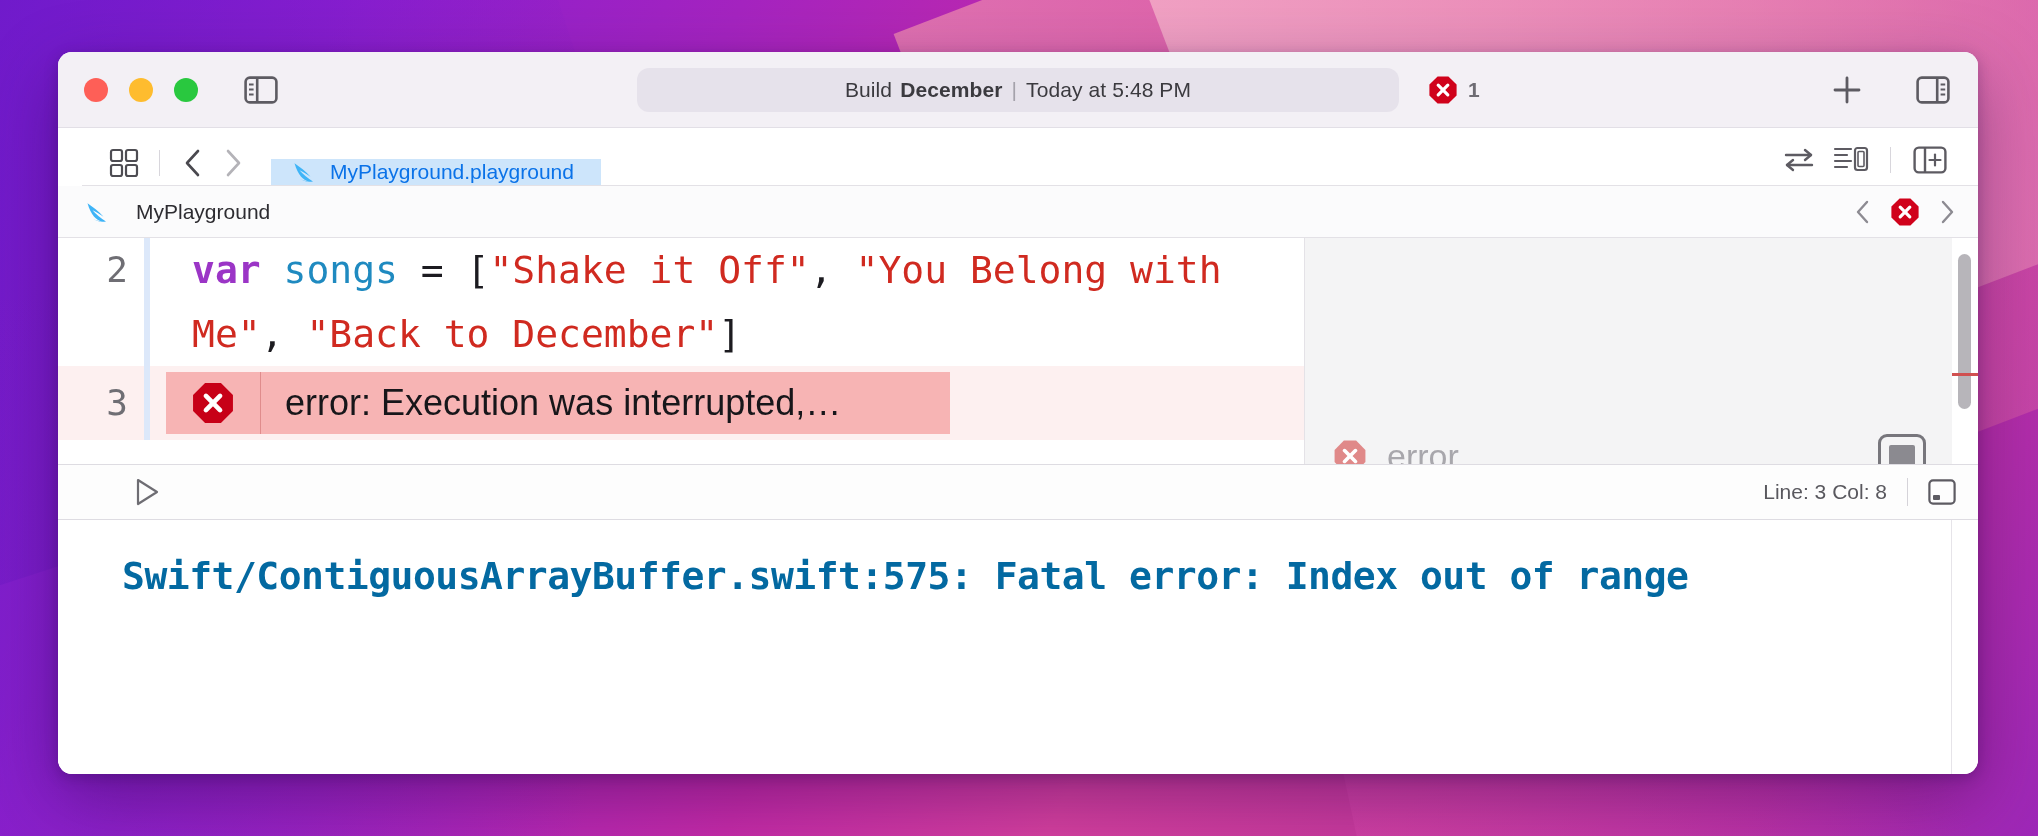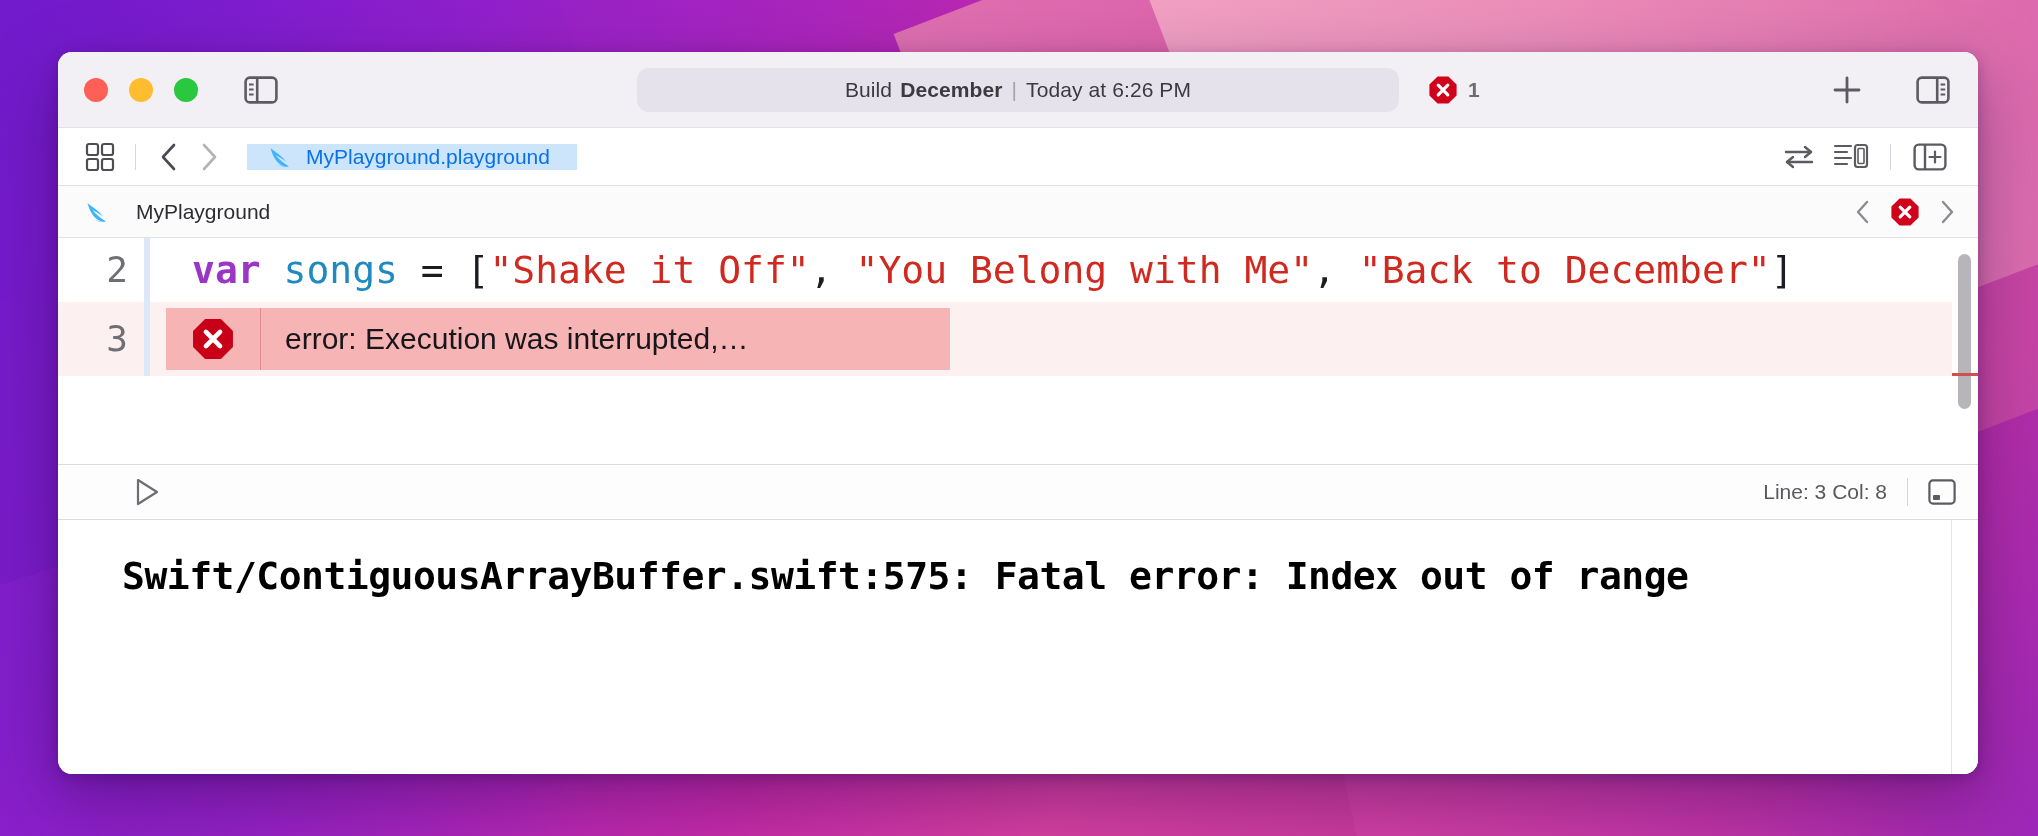--- a/index.html
+++ b/index.html
@@ -128,21 +128,22 @@
     gap: 40px;
   }
 
   
   .tabbar {
     height: 58px;
     min-height: 58px;
     background: #ffffff;
     border-bottom: 1px solid #e3e1e6;
     display: flex;
-    align-items: center;
+    align-items: flex-end;
+    margin-left: 24px;
   }
   .tabbar-left {
     display: flex;
     align-items: center;
     padding-left: 20px;
     gap: 0;
   }
   .grid-btn { width: 44px; height: 44px; display:flex; align-items:center; justify-content:center; }
   .vsep { width: 1px; height: 26px; background: #d8d6dc; margin: 0 13px; }
   .nav-btn { width: 40px; height: 44px; display:flex; align-items:center; justify-content:center; }
@@ -279,21 +280,21 @@
   }
   .err-banner-icon {
     width: 94px;
     min-width: 94px;
     display: flex;
     align-items: center;
     justify-content: center;
   }
   .err-banner-text {
     font-family: "Liberation Sans", sans-serif;
-    font-size: 30px;
+    font-size: 36px;
     color: #17161a;
     border-left: 1px solid #e08c8c;
     padding-left: 24px;
     height: 100%;
     display: flex;
     align-items: center;
     white-space: nowrap;
     overflow: hidden;
   }
 
@@ -355,21 +356,21 @@
   .cbar-sep { width: 1px; height: 28px; background: #d5d3d9; }
 
   
   .console-out {
     flex: 1;
     background: #ffffff;
     padding: 28px 40px 0 64px;
     font-family: "DejaVu Sans Mono", monospace;
     font-size: 38px;
     line-height: 56px;
-    color: #000000;
+    color: #0369a1;
     font-weight: 700;
     letter-spacing: -0.5px;
     position: relative;
   }
   .console-scroll-strip {
     position: absolute;
     right: 26px;
     top: 0;
     bottom: 0;
     width: 1px;
@@ -402,21 +403,21 @@
         <line x1="5" y1="8.4" x2="9.6" y2="8.4" stroke="#5d5b62" stroke-width="2"></line>
         <line x1="5" y1="13.4" x2="9.6" y2="13.4" stroke="#5d5b62" stroke-width="2"></line>
         <line x1="5" y1="18.4" x2="9.6" y2="18.4" stroke="#5d5b62" stroke-width="2"></line>
       </svg>
     </div>
 
     <div class="status-pill">
       <span>Build</span>
       <b style="margin-left:8px;">December</b>
       <span class="status-sep">|</span>
-      <span>Today at 6:26 PM</span>
+      <span>Today at 5:48 PM</span>
     </div>
 
     <div class="err-badge">
       <svg width="30" height="30" viewBox="0 0 30 30">
         <polygon points="9.6,1.4 20.4,1.4 28.6,9.6 28.6,20.4 20.4,28.6 9.6,28.6 1.4,20.4 1.4,9.6" fill="#d0021b"></polygon>
         <line x1="10.2" y1="10.2" x2="19.8" y2="19.8" stroke="#ffffff" stroke-width="3.2" stroke-linecap="round"></line>
         <line x1="19.8" y1="10.2" x2="10.2" y2="19.8" stroke="#ffffff" stroke-width="3.2" stroke-linecap="round"></line>
       </svg>
       <span class="err-count">1</span>
     </div>
@@ -548,20 +549,33 @@
               <polygon points="9.6,1.4 20.4,1.4 28.6,9.6 28.6,20.4 20.4,28.6 9.6,28.6 1.4,20.4 1.4,9.6" fill="#c70017"></polygon>
               <line x1="10.2" y1="10.2" x2="19.8" y2="19.8" stroke="#ffffff" stroke-width="3.2" stroke-linecap="round"></line>
               <line x1="19.8" y1="10.2" x2="10.2" y2="19.8" stroke="#ffffff" stroke-width="3.2" stroke-linecap="round"></line>
             </svg>
           </div>
           <div class="err-banner-text">error: Execution was interrupted,…</div>
         </div>
       </div>
     </div>
 
+    <div class="results-col">
+      <div class="result-row">
+        <svg width="34" height="34" viewBox="0 0 30 30">
+          <polygon points="9.6,1.4 20.4,1.4 28.6,9.6 28.6,20.4 20.4,28.6 9.6,28.6 1.4,20.4 1.4,9.6" fill="#e08989"></polygon>
+          <line x1="10.2" y1="10.2" x2="19.8" y2="19.8" stroke="#ffffff" stroke-width="3.2" stroke-linecap="round"></line>
+          <line x1="19.8" y1="10.2" x2="10.2" y2="19.8" stroke="#ffffff" stroke-width="3.2" stroke-linecap="round"></line>
+        </svg>
+        <span class="result-label">error</span>
+        <span class="result-btn">
+          <i></i>
+        </span>
+      </div>
+    </div>
 
     <div class="scroll-strip">
       <div class="scroll-thumb"></div>
       <div class="scroll-tick"></div>
     </div>
   </div>
 
   <div class="console-bar">
     <div class="run-btn">
       <svg width="26" height="30" viewBox="0 0 26 30" fill="none">

